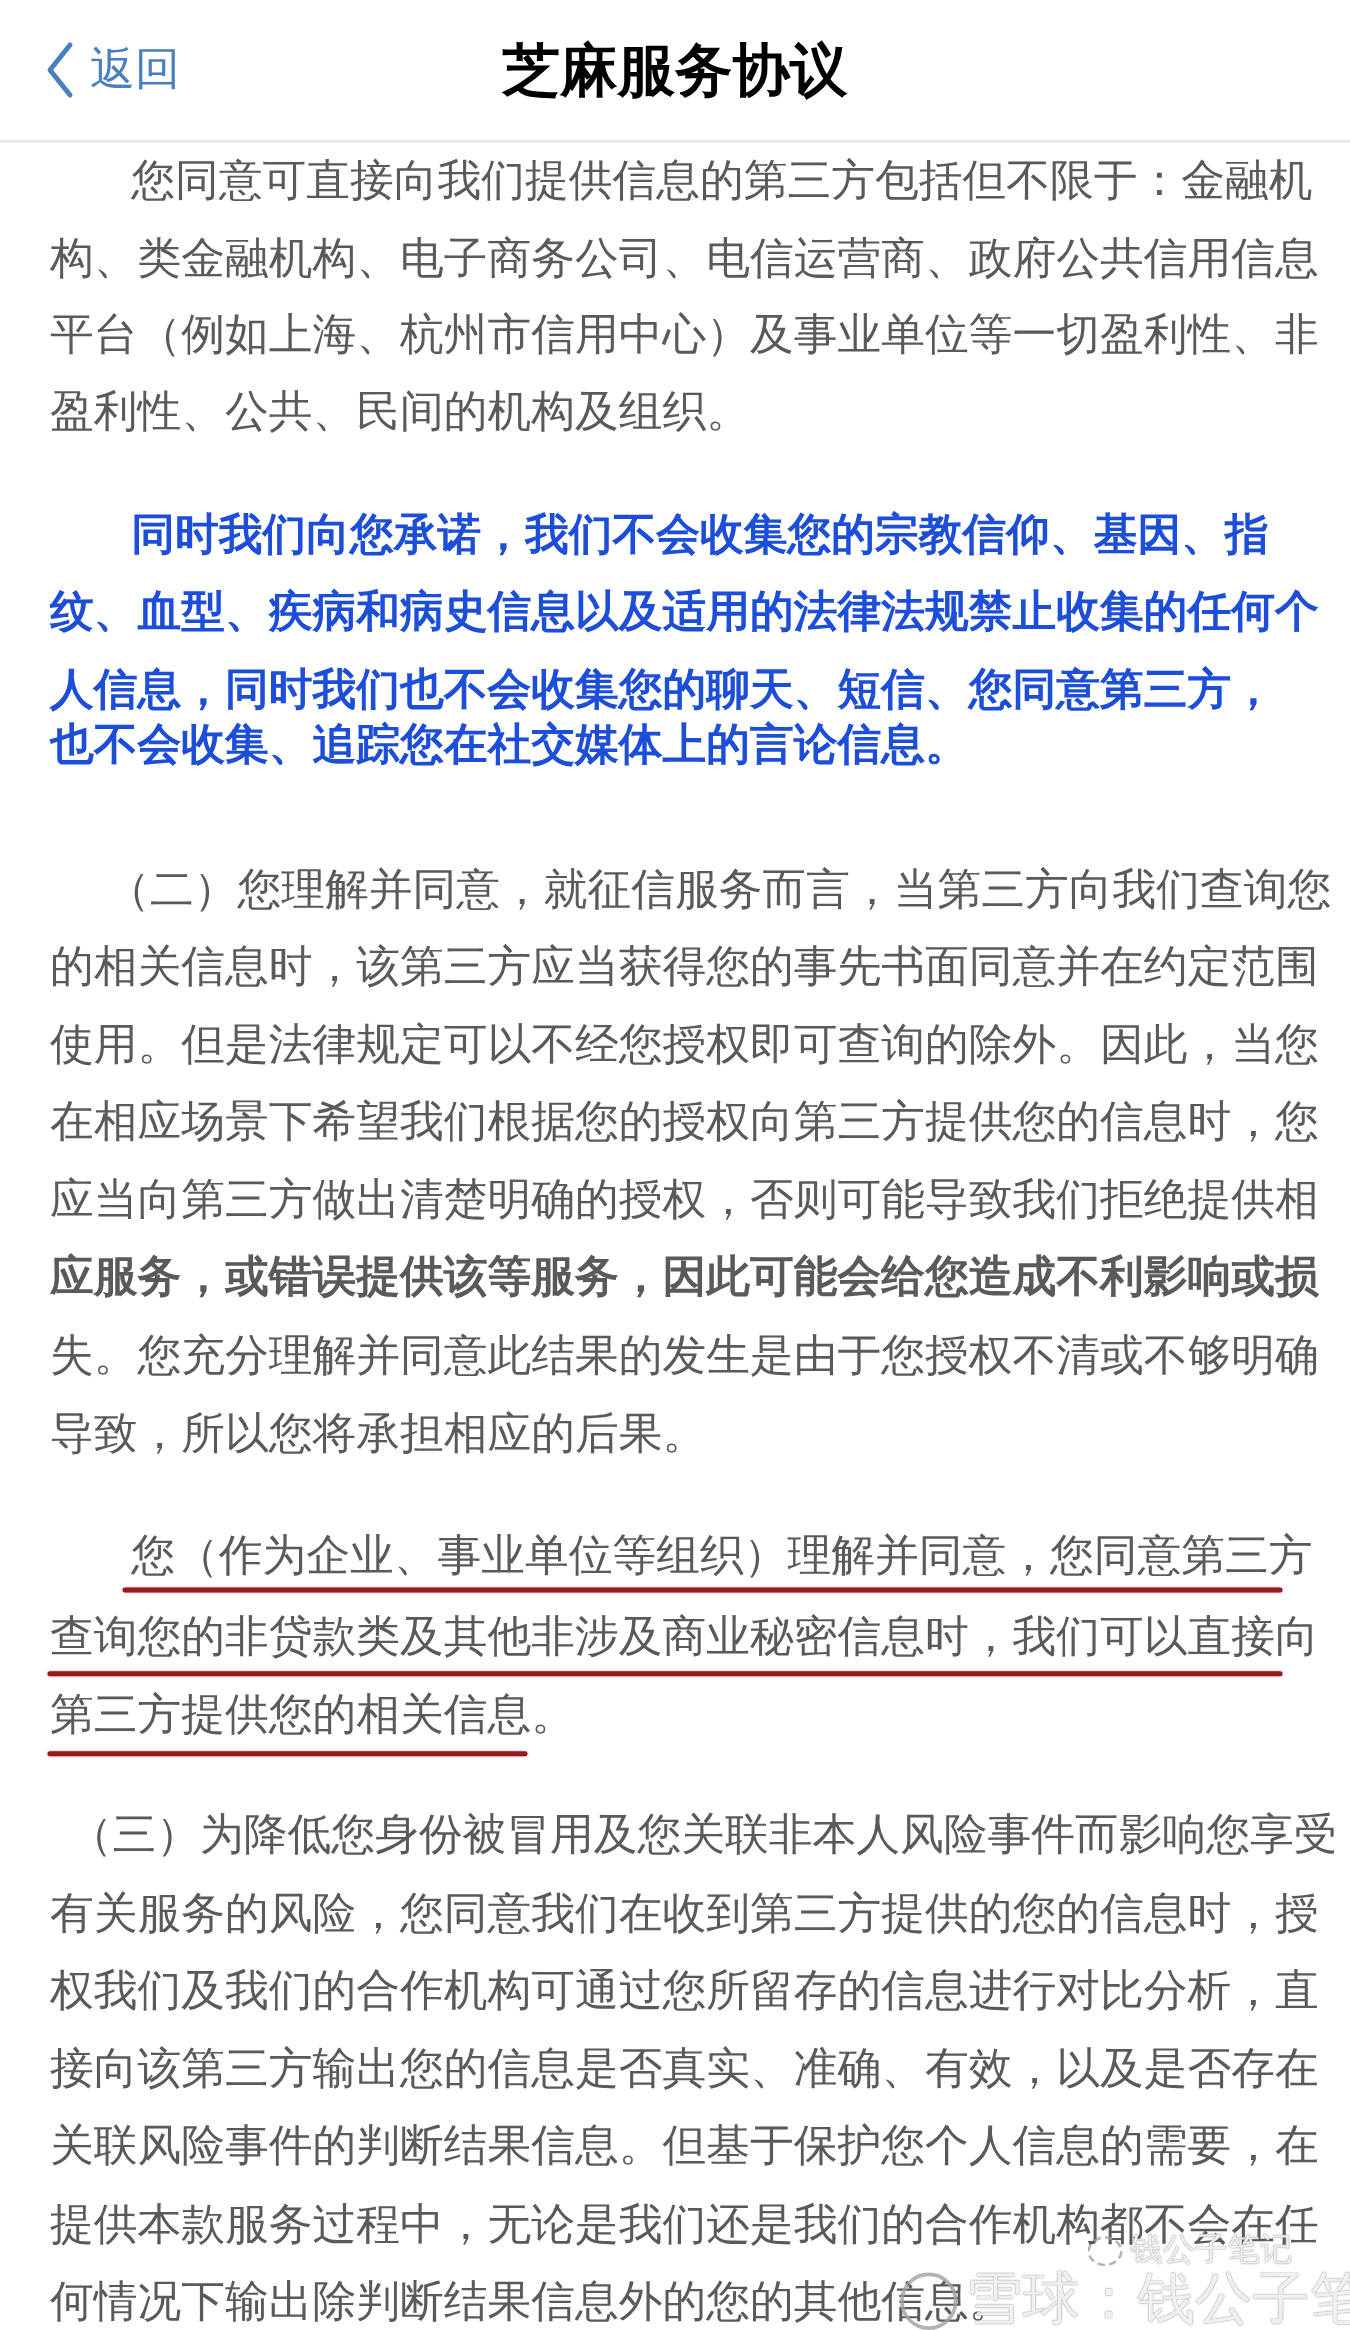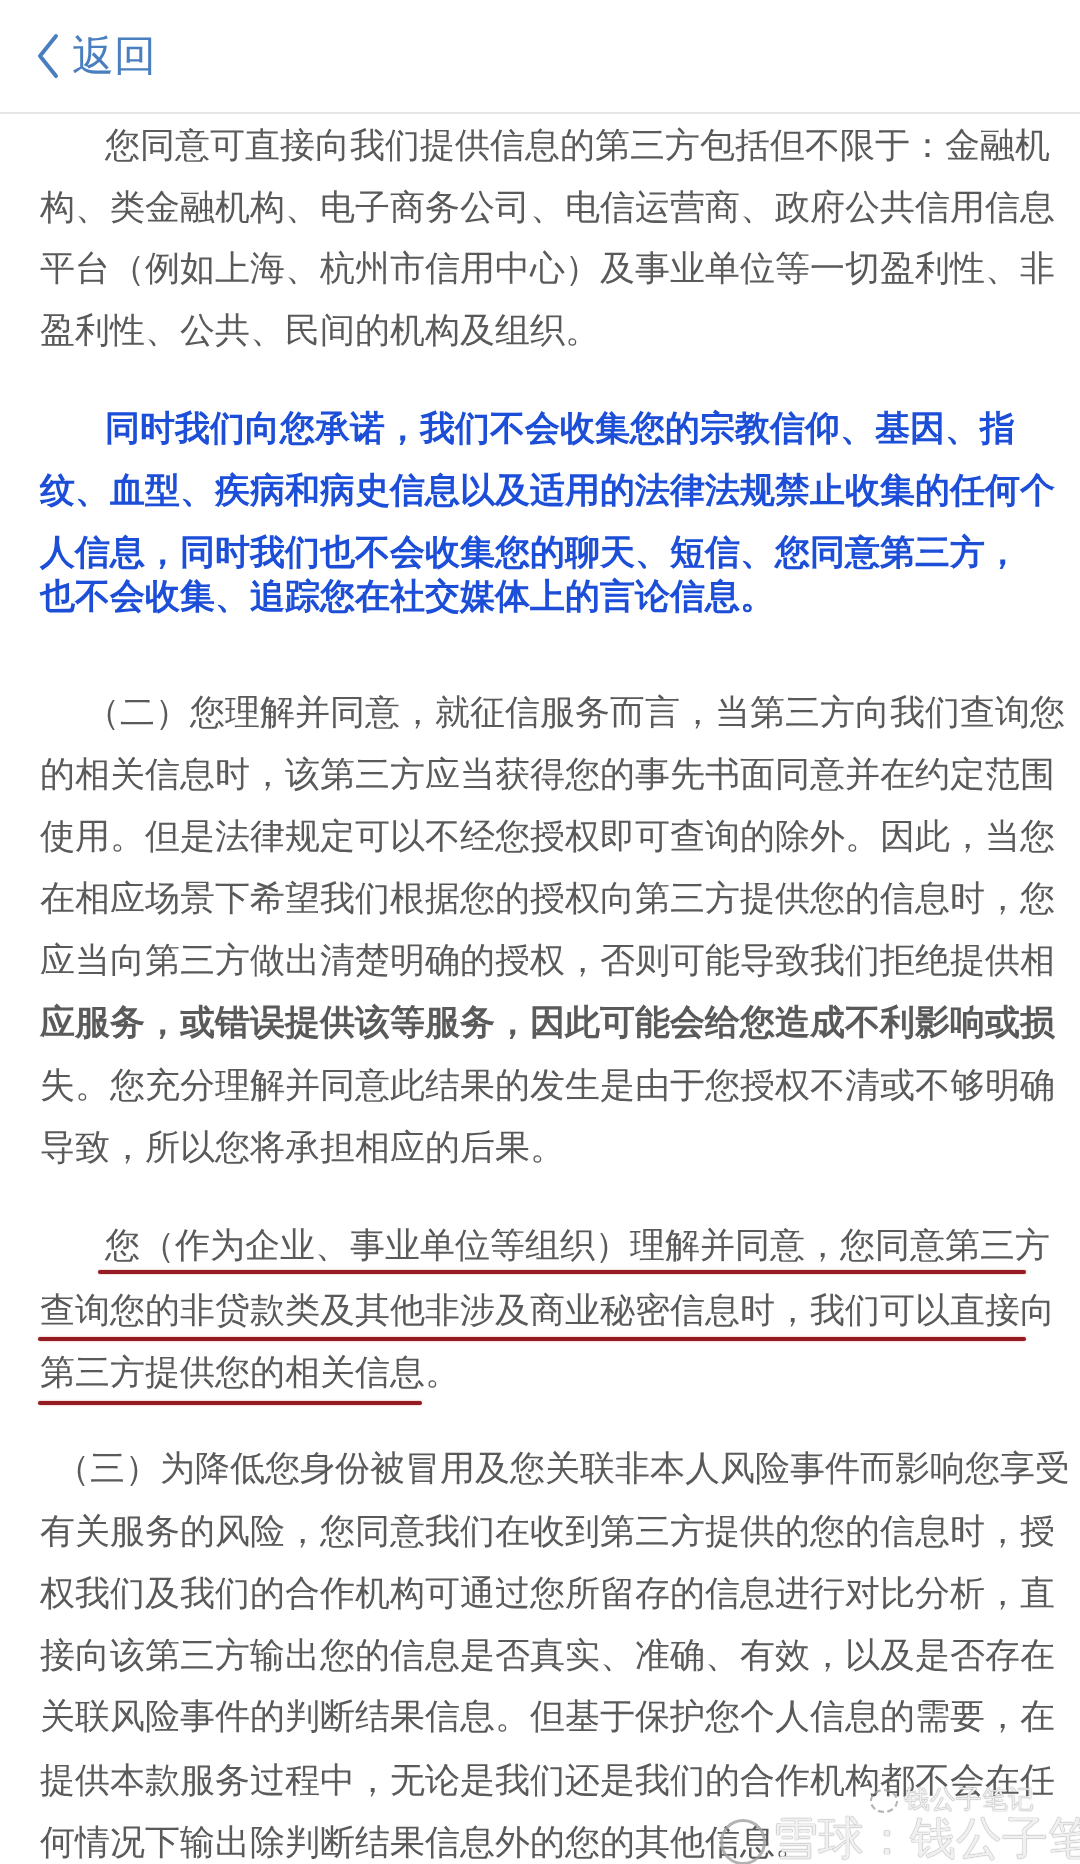--- a/index.html
+++ b/index.html
@@ -10,21 +10,21 @@
   }
   .navbar {
     position: absolute; left: 0; top: 0; width: 1080px; height: 112px;
     background: #ffffff; border-bottom: 2px solid #e6e6e6;
   }
   .back {
     position: absolute; left: 34px; top: 28px; height: 56px;
     display: flex; align-items: center; color: #4a7fbf; cursor: pointer;
   }
   .back svg { width: 28px; height: 48px; }
-  .back .label { font-size: 42px; margin-left: 10px; line-height: 56px; text-align: right; }
+  .back .label { font-size: 36px; margin-left: 10px; line-height: 56px; text-align: right; }
   .title {
     position: absolute; left: 0; right: 0; top: 26px; text-align: center;
     font-size: 46px; font-weight: bold; color: #000; line-height: 60px;
   }
   .content { position: absolute; left: 0; top: 0; width: 1080px; }
   .line {
     position: absolute; left: 40px; width: 985px; height: 50px;
     font-size: 35px; line-height: 50px; color: #5a5a5a;
     white-space: nowrap; text-align: justify; text-align-last: justify;
   }
@@ -47,20 +47,21 @@
 </head>
 <body>
 
 <div class="navbar">
   <div class="back">
     <svg viewBox="0 0 28 48">
       <polyline points="22,4 6,24 22,44" fill="none" stroke="#4a7fbf" stroke-width="4" stroke-linecap="round" stroke-linejoin="round"></polyline>
     </svg>
     <span class="label">返回</span>
   </div>
+  <div class="title">芝麻服务协议</div>
 </div>
 
 <div class="content">
 
   <div>
     <div class="line" style="top:120px; left:105px; width:920px;">您同意可直接向我们提供信息的第三方包括但不限于：金融机</div>
     <div class="line" style="top:182px;">构、类金融机构、电子商务公司、电信运营商、政府公共信用信息</div>
     <div class="line" style="top:243px;">平台（例如上海、杭州市信用中心）及事业单位等一切盈利性、非</div>
     <div class="line last" style="top:305px;">盈利性、公共、民间的机构及组织。</div>
   </div>

